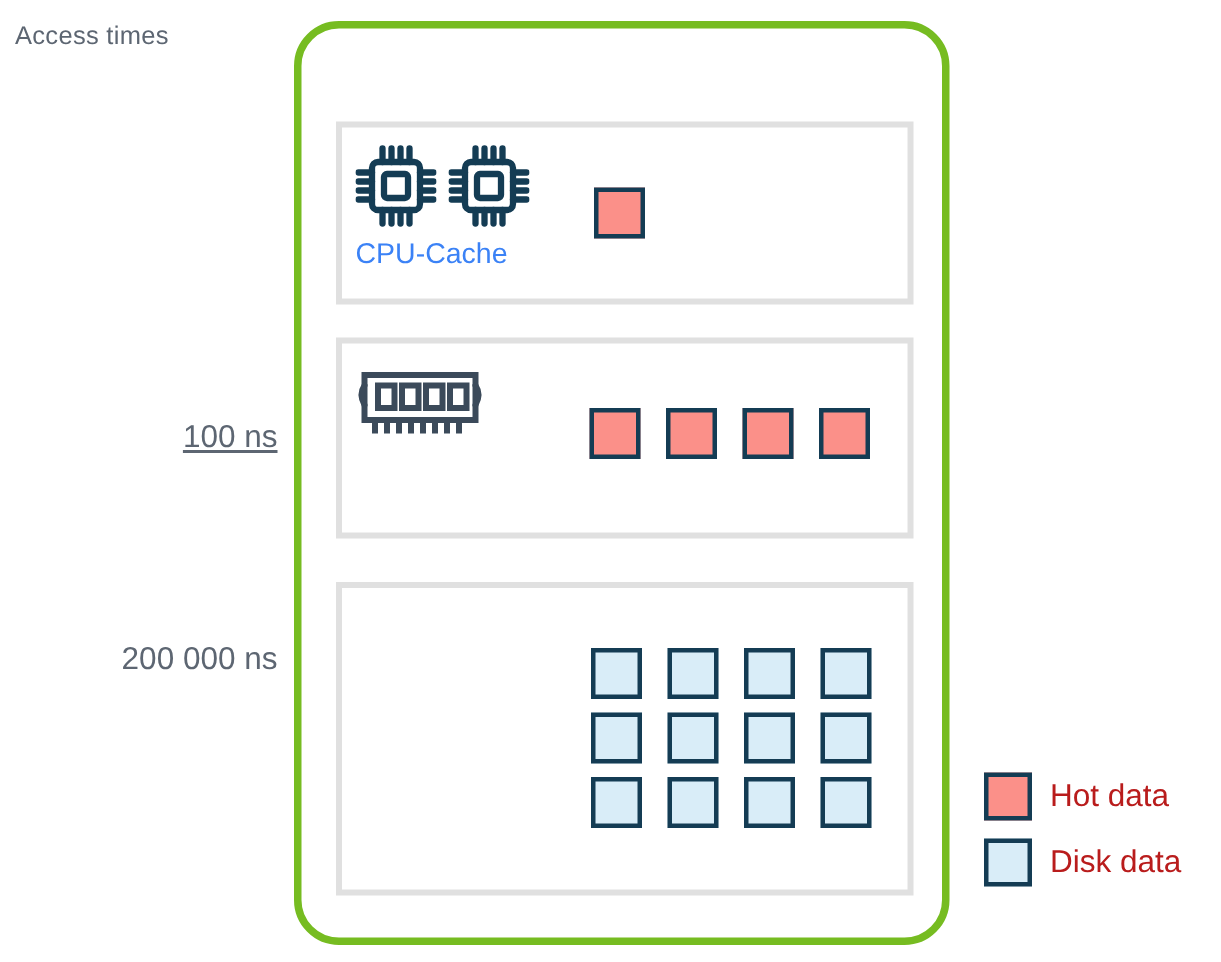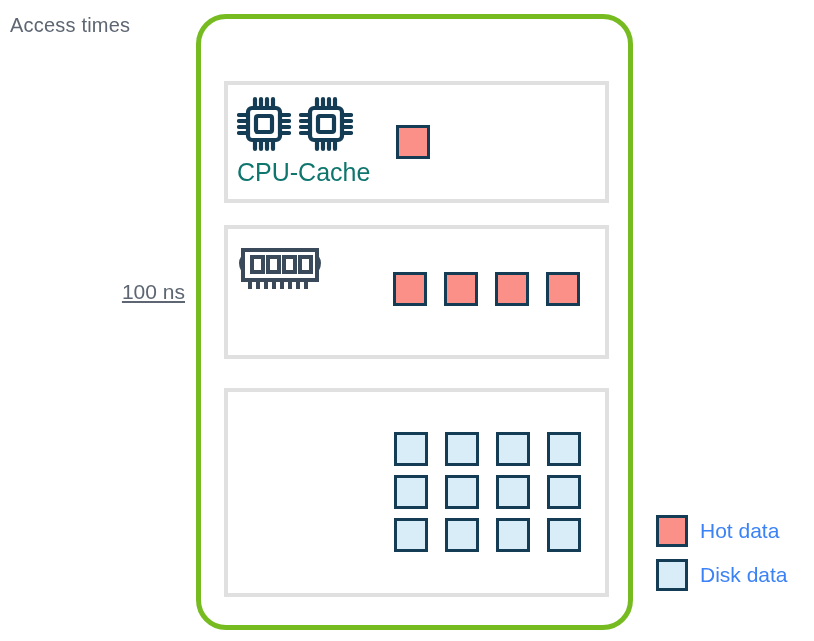--- a/index.html
+++ b/index.html
@@ -8,21 +8,21 @@
     background:#ffffff;
     font-family:"Liberation Sans", sans-serif;
     position:relative;
     overflow:hidden;
   }
   .canvas{position:absolute;left:0;top:0;width:814px;height:641px;}
 
   
   #chart-title{
     position:absolute;left:10px;top:14px;
-    font-size:20px;color:#5d6672;letter-spacing:.2px;
+    font-size:17px;color:#5d6672;letter-spacing:.2px;
     white-space:nowrap;
     text-align:right;
   }
   .lbl-wrap{position:absolute;width:185px;text-align:right;font-size:21px;color:#5d6672;}
 
   
   #hierarchy-container{
     position:absolute;left:196px;top:14px;
     width:437px;height:616px;
     border:5px solid #76bc21;
@@ -38,21 +38,21 @@
     box-sizing:border-box;
     background:#ffffff;
   }
   #tier-panel-cpu  {left:224px;top:81px; width:385px;height:122px;}
   #tier-panel-ram  {left:224px;top:225px;width:385px;height:134px;}
   #tier-panel-disk {left:224px;top:388px;width:385px;height:209px;}
 
   
   .tier-icon-group{position:absolute;text-align:left;}
   .tier-name{
-    font-size:25px;color:#0f766e;margin-top:2px;white-space:nowrap;
+    font-size:19px;color:#3b82f6;margin-top:2px;white-space:nowrap;
   }
 
   
   .cell{
     position:absolute;
     width:34px;height:34px;
     box-sizing:border-box;
     border:3px solid #143c54;
   }
   .cell.hot{background:#fb9089;}
@@ -60,32 +60,33 @@
 
   
   #legend{position:absolute;left:656px;top:515px;}
   .legend-row{display:flex;align-items:center;margin-bottom:12px;}
   .legend-swatch{
     width:32px;height:32px;box-sizing:border-box;
     border:3px solid #143c54;margin-right:12px;flex:0 0 auto;
   }
   .legend-swatch.hot{background:#fb9089;}
   .legend-swatch.cold{background:#d9edf8;}
-  .legend-text{font-size:21px;color:#3b82f6;white-space:nowrap;}
+  .legend-text{font-size:21px;color:#b91c1c;white-space:nowrap;}
 </style>
 </head>
 <body>
 
 <div class="canvas">
 
   <div id="chart-title">Access times</div>
 
 
   <div class="lbl-wrap" style="left:0px;top:280px;text-decoration:underline;">100 ns</div>
 
+  <div class="lbl-wrap" style="left:0px;top:428px;">200 000 ns</div>
 
   <div id="hierarchy-container"></div>
 
   <div class="tier-panel" id="tier-panel-cpu"></div>
 
   <div class="tier-icon-group" style="left:237px;top:96px;">
     <div style="display:flex;gap:8px;align-items:flex-start;">
       <span>
         <svg width="54" height="56" viewBox="0 0 54 56">
           <g stroke="#143c54" stroke-width="4.2" fill="none" stroke-linecap="round">

